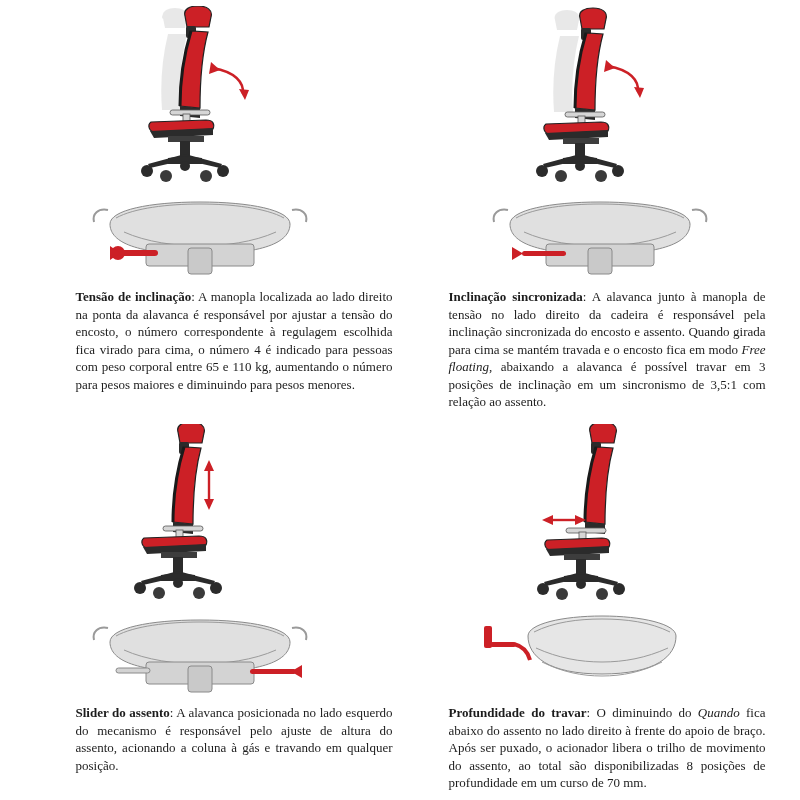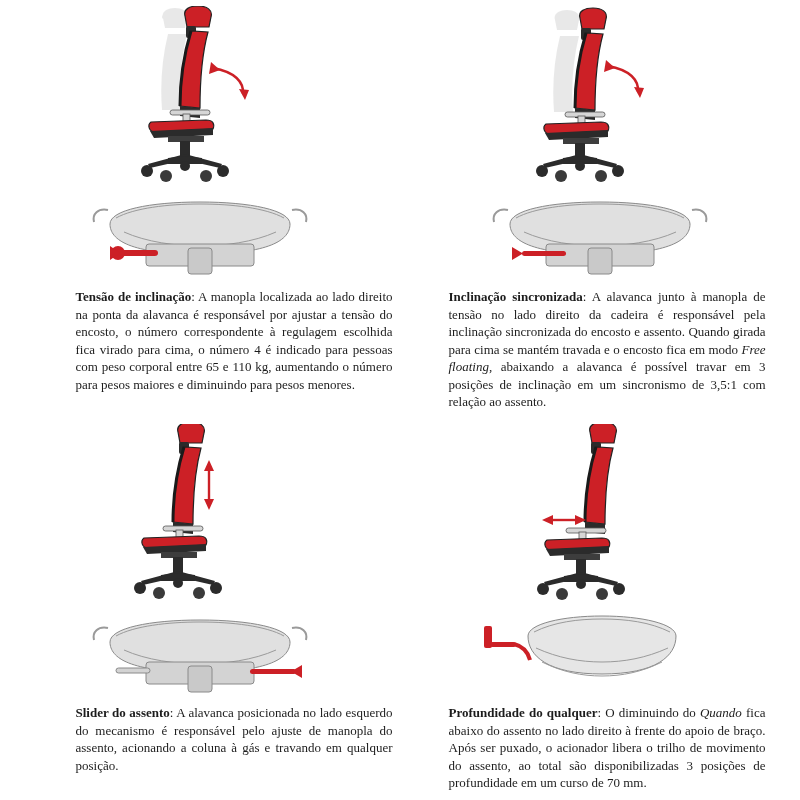--- a/index.html
+++ b/index.html
@@ -276,21 +276,21 @@
               <path d="M242 22 C252 20 258 26 256 34" fill="none" stroke="#9a9a9a" stroke-width="2"></path>
               <rect x="66" y="62" width="34" height="5" rx="2.5" fill="#d3d3d3" stroke="#8a8a8a" stroke-width="1"></rect>
             </g>
             <g>
               <rect x="200" y="63" width="46" height="5" rx="2.5" fill="#cc2026"></rect>
               <polygon points="252,59 241,65.5 252,72" fill="#cc2026"></polygon>
             </g>
           </svg>
         </div>
       </div>
-      <p class="caption"><span class="cap-title">Slider do assento</span><span>: A alavanca posicionada no lado esquerdo do mecanismo é responsável pelo ajuste de manopla do assento, acionando a coluna à gás e travando em qualquer posição.</span></p>
+      <p class="caption"><span class="cap-title">Slider do assento</span><span>: A alavanca posicionada no lado esquerdo do mecanismo é responsável pelo ajuste de altura do assento, acionando a coluna à gás e travando em qualquer posição.</span></p>
     </div>
 
     <div class="cell cell-right cell-br">
       <div class="figure">
         <div class="fig-side fig-br-side">
           <svg viewBox="0 0 300 178" width="300" height="178">
             <g>
               <path d="M140 8 C138 1 145 -2 153 -2 C162 -2 168 2 166 9 L164 19 L142 19 Z" fill="#cc2026" stroke="#222" stroke-width="1.2"></path>
               <rect x="141" y="18" width="10" height="12" rx="2" fill="#2b2b2b"></rect>
             </g>
@@ -334,17 +334,17 @@
               <path d="M92 56 C112 66 132 70 152 70 C172 70 192 66 212 56" fill="none" stroke="#9a9a9a" stroke-width="1"></path>
             </g>
             <g>
               <rect x="34" y="20" width="8" height="22" rx="2" fill="#cc2026"></rect>
               <rect x="40" y="36" width="26" height="5" rx="2.5" fill="#cc2026"></rect>
               <path d="M64 38 C72 40 78 46 80 54" stroke="#cc2026" stroke-width="4" fill="none"></path>
             </g>
           </svg>
         </div>
       </div>
-      <p class="caption"><span class="cap-title">Profundidade do qualquer</span><span>: O diminuindo do </span><span class="cap-em">Quando</span><span> fica abaixo do assento no lado direito à frente do apoio de braço. Após ser puxado, o acionador libera o trilho de movimento do assento, ao total são disponibilizadas 3 posições de profundidade em um curso de 70 mm.</span></p>
+      <p class="caption"><span class="cap-title">Profundidade do travar</span><span>: O diminuindo do </span><span class="cap-em">Quando</span><span> fica abaixo do assento no lado direito à frente do apoio de braço. Após ser puxado, o acionador libera o trilho de movimento do assento, ao total são disponibilizadas 8 posições de profundidade em um curso de 70 mm.</span></p>
     </div>
 
   </div>
 </div>
 
 </body></html>

